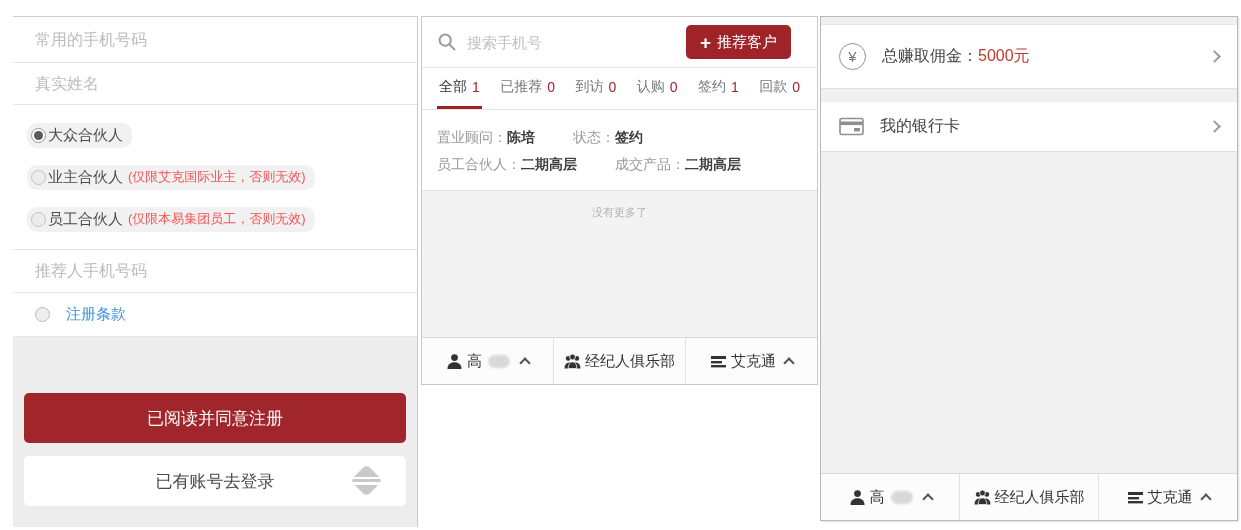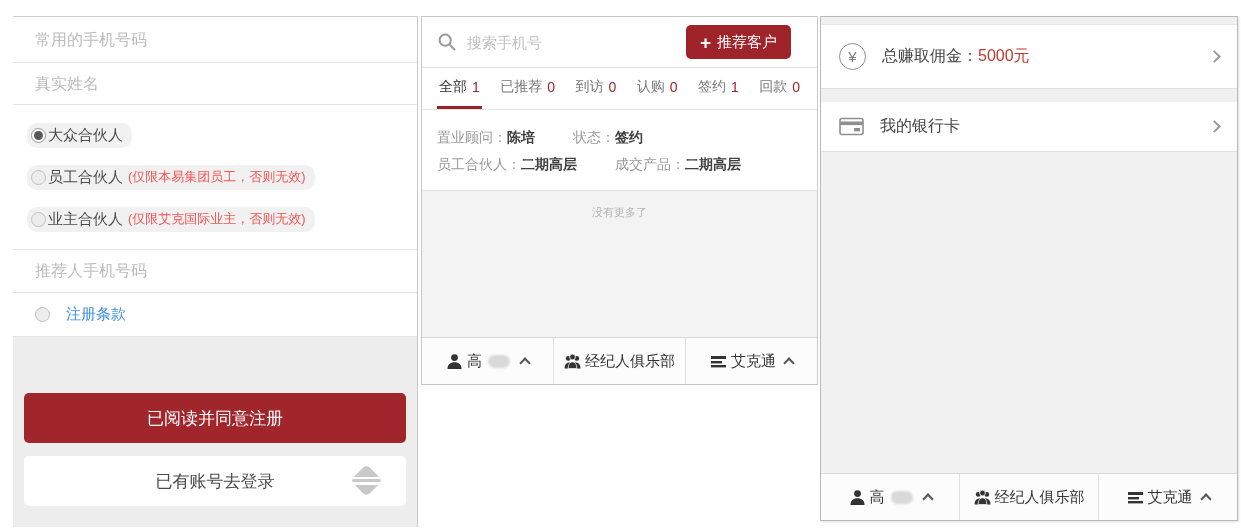--- a/index.html
+++ b/index.html
@@ -98,29 +98,29 @@
     <div class="radio-section">
       <div class="radio-row">
         <span class="pill">
           <span class="radio checked"></span>
           <span class="radio-label">大众合伙人</span>
         </span>
       </div>
       <div class="radio-row">
         <span class="pill">
           <span class="radio light"></span>
-          <span class="radio-label">员工合伙人</span>
-          <span class="radio-note">(仅限本易集团员工，否则无效)</span>
+          <span class="radio-label">业主合伙人</span>
+          <span class="radio-note">(仅限艾克国际业主，否则无效)</span>
         </span>
       </div>
       <div class="radio-row">
         <span class="pill">
           <span class="radio light"></span>
-          <span class="radio-label">业主合伙人</span>
-          <span class="radio-note">(仅限艾克国际业主，否则无效)</span>
+          <span class="radio-label">员工合伙人</span>
+          <span class="radio-note">(仅限本易集团员工，否则无效)</span>
         </span>
       </div>
     </div>
 
     <div class="field-row" style="height:43px;">
       <input class="field-input" type="text" placeholder="推荐人手机号码" style="">
     </div>
 
     <div class="terms-row">
       <span class="terms-circle"></span>

